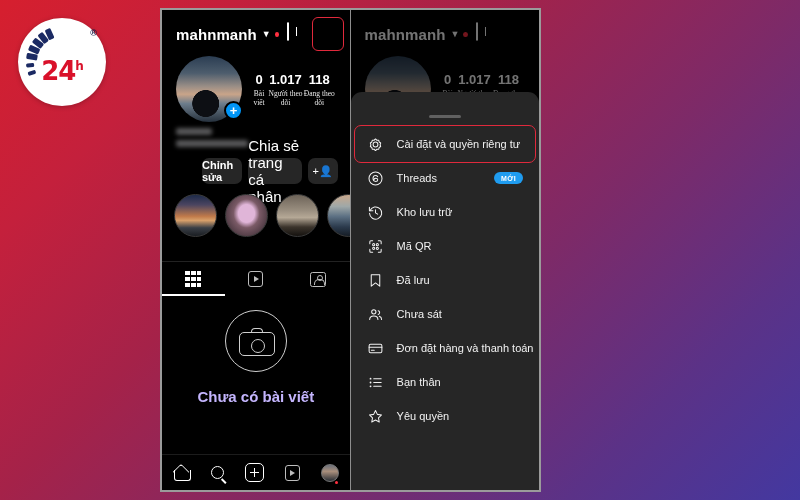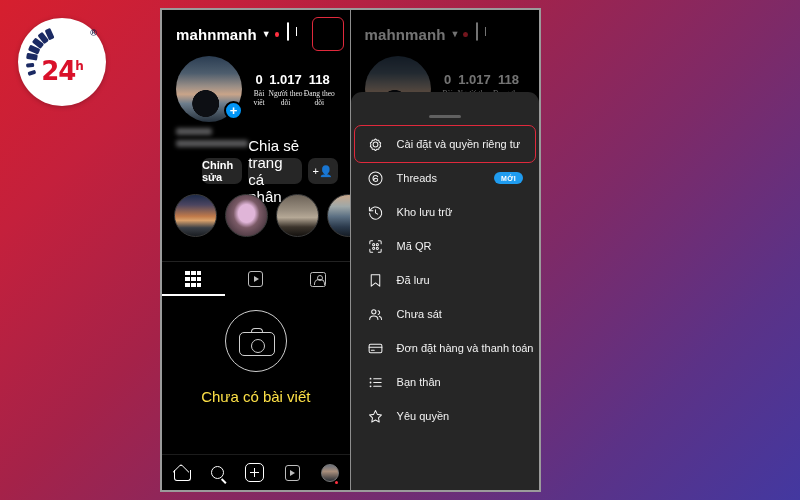--- a/index.html
+++ b/index.html
@@ -218,21 +218,21 @@
     width: 12px; height: 12px; border: 1.4px solid #cfcfcf;
     border-radius: 50%;
   }
   .cam-bump {
     position: absolute; left: 25px; top: 17px;
     width: 12px; height: 5px;
     border: 1.4px solid #cfcfcf; border-bottom: none;
     border-radius: 4px 4px 0 0; background: #000;
   }
   .empty-txt {
-    color: #fde047; font-size: 15px; font-weight: normal;
+    color: #c4b5fd; font-size: 15px; font-weight: bold;
     margin-top: 16px;
   }
 
   .bottomnav {
     position: absolute; left: 0; right: 0; bottom: 0;
     height: 36px; display: flex; align-items: center;
     justify-content: space-around;
     border-top: 1px solid #1c1c1c; background: #000;
   }
   .home-ic {

